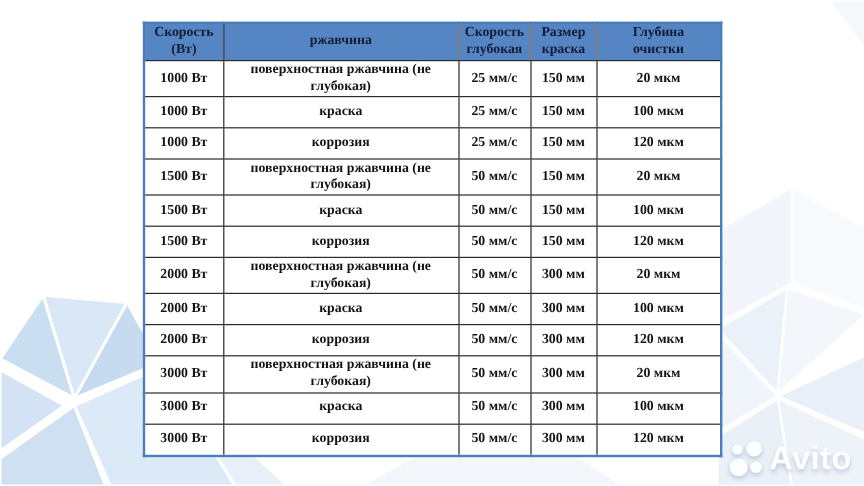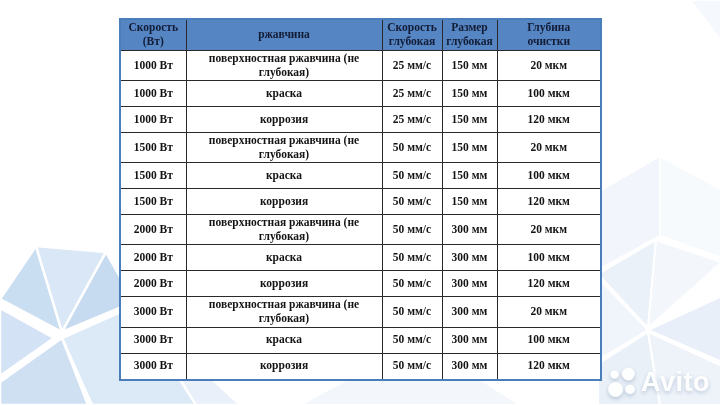--- a/index.html
+++ b/index.html
@@ -88,21 +88,21 @@
         <col style="width:196px">
         <col style="width:60px">
       <col style="width:55px">
         <col style="width:104px">
     </colgroup>
     <thead>
       <tr>
         <th>Скорость (Вт)</th>
         <th>ржавчина</th>
         <th>Скорость глубокая</th>
-        <th>Размер глубокая</th>
+        <th>Размер краска</th>
         <th>Глубина очистки</th>
       </tr>
     </thead>
     <tbody>
         <tr>
           <td>1000 Вт</td>
           <td>поверхностная ржавчина (не глубокая)</td>
           <td>25 мм/с</td>
           <td>150 мм</td>
           <td>20 мкм</td>

